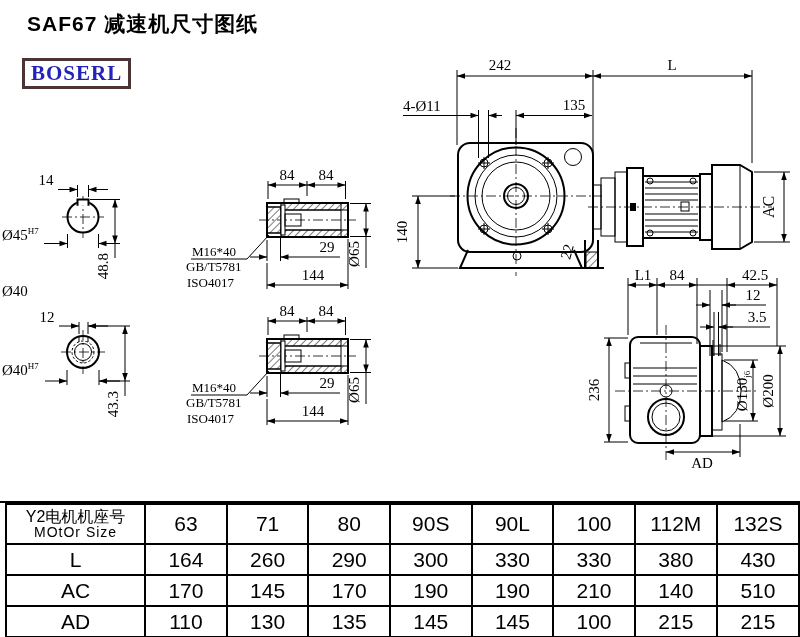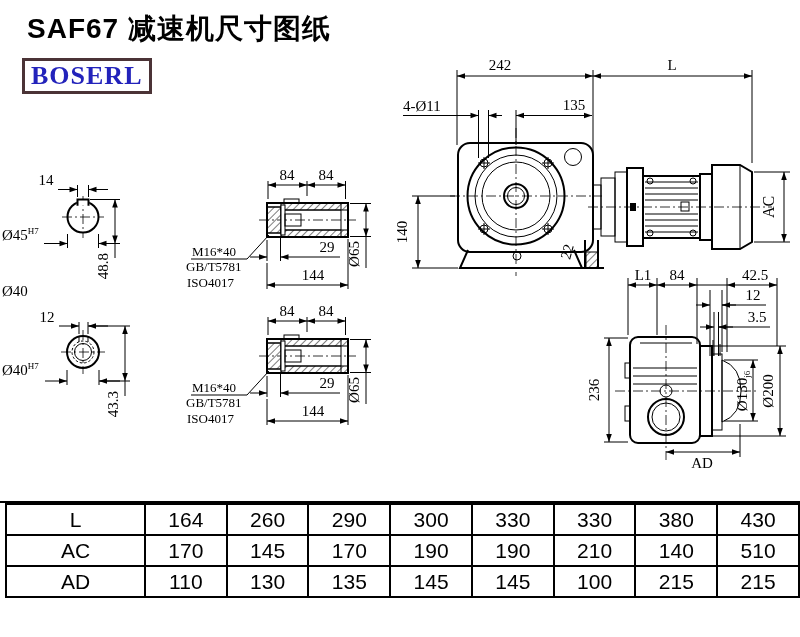--- a/index.html
+++ b/index.html
@@ -1,19 +1,19 @@
 <!DOCTYPE html>
 <html><head>
 <meta charset="utf-8">
 <style>
   html,body{margin:0;padding:0;background:#fff;}
   body{width:800px;height:637px;position:relative;font-family:"Liberation Sans",sans-serif;overflow:hidden;}
-  .title{position:absolute;left:27px;top:10px;font-size:28px;font-weight:bold;color:#000;letter-spacing:1px;white-space:nowrap;}
+  .title{position:absolute;left:27px;top:10px;font-size:21px;font-weight:bold;color:#000;letter-spacing:1px;white-space:nowrap;}
   .logo{position:absolute;left:22px;top:58px;border:3px solid #4b3336;padding:0 6px;color:#2323bb;
-        font-family:"Liberation Serif",serif;font-weight:bold;font-size:26px;letter-spacing:1px;background:#fff;}
+        font-family:"Liberation Serif",serif;font-weight:bold;font-size:21px;letter-spacing:1px;background:#fff;}
   svg{position:absolute;left:0;top:0;}
   .o2{stroke:#000;stroke-width:2;fill:none;}
   .o1{stroke:#000;stroke-width:1;fill:none;}
   .ow{stroke:#000;stroke-width:1;fill:#fff;}
   .cl{stroke:#000;stroke-width:0.8;stroke-dasharray:10 3 2 3;fill:none;}
   .dl{stroke:#000;stroke-width:1;fill:none;}
   .dt{font-family:"Liberation Serif",serif;font-size:15px;fill:#000;}
   .ds{font-family:"Liberation Serif",serif;font-size:13px;fill:#000;}
   .sup{font-size:9px;}
   #topline{position:absolute;left:0;top:501px;width:800px;height:2px;background:#000;}
@@ -334,20 +334,34 @@
   </g>
 </svg>
 
 <div class="title">SAF67 减速机尺寸图纸</div>
 <div class="logo">BOSERL</div>
 
 <div id="topline"></div>
 
 <table id="dtable">
   <tbody>
+      <tr>
+    <th class="hcell">
+      <div class="hcn">Y2电机机座号</div>
+      <div class="hen">MOtOr Size</div>
+    </th>
+    <td>63</td>
+    <td>71</td>
+    <td>80</td>
+    <td>90S</td>
+    <td>90L</td>
+    <td>100</td>
+    <td>112M</td>
+    <td>132S</td>
+  </tr>
   <tr>
     <th class="rowlab">L</th>
     <td>164</td>
     <td>260</td>
     <td>290</td>
     <td>300</td>
     <td>330</td>
     <td>330</td>
     <td>380</td>
     <td>430</td>

